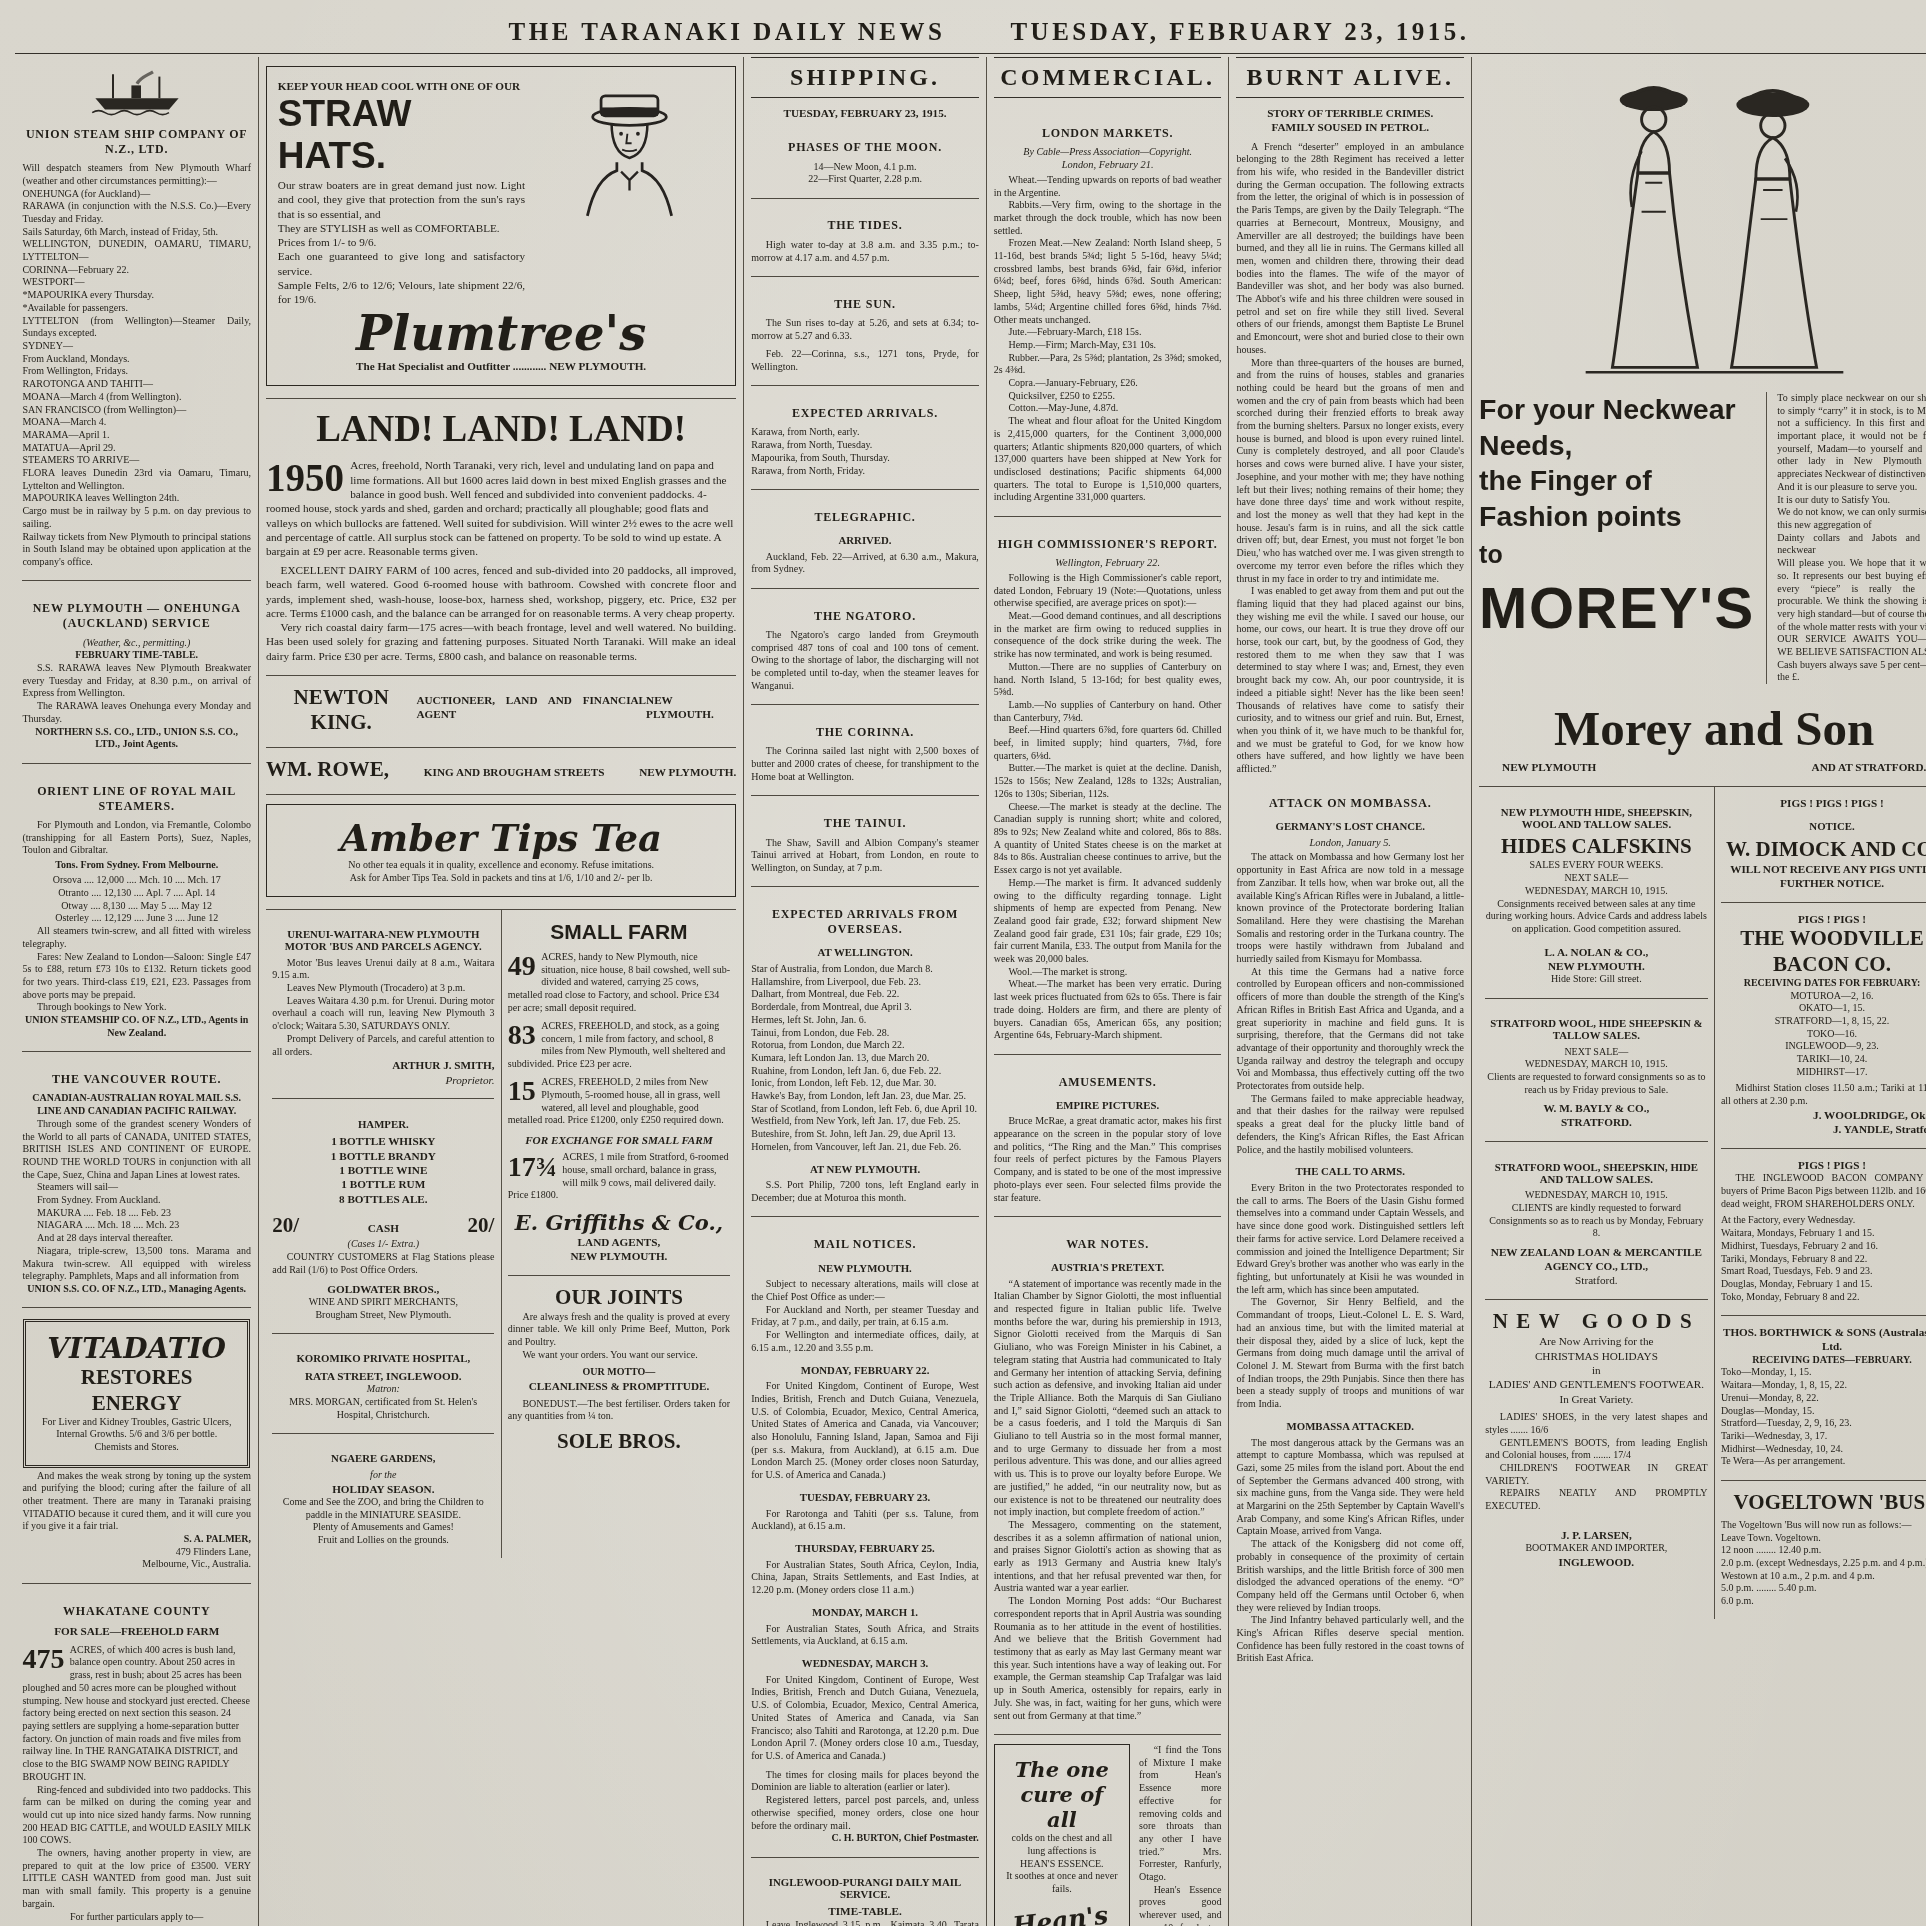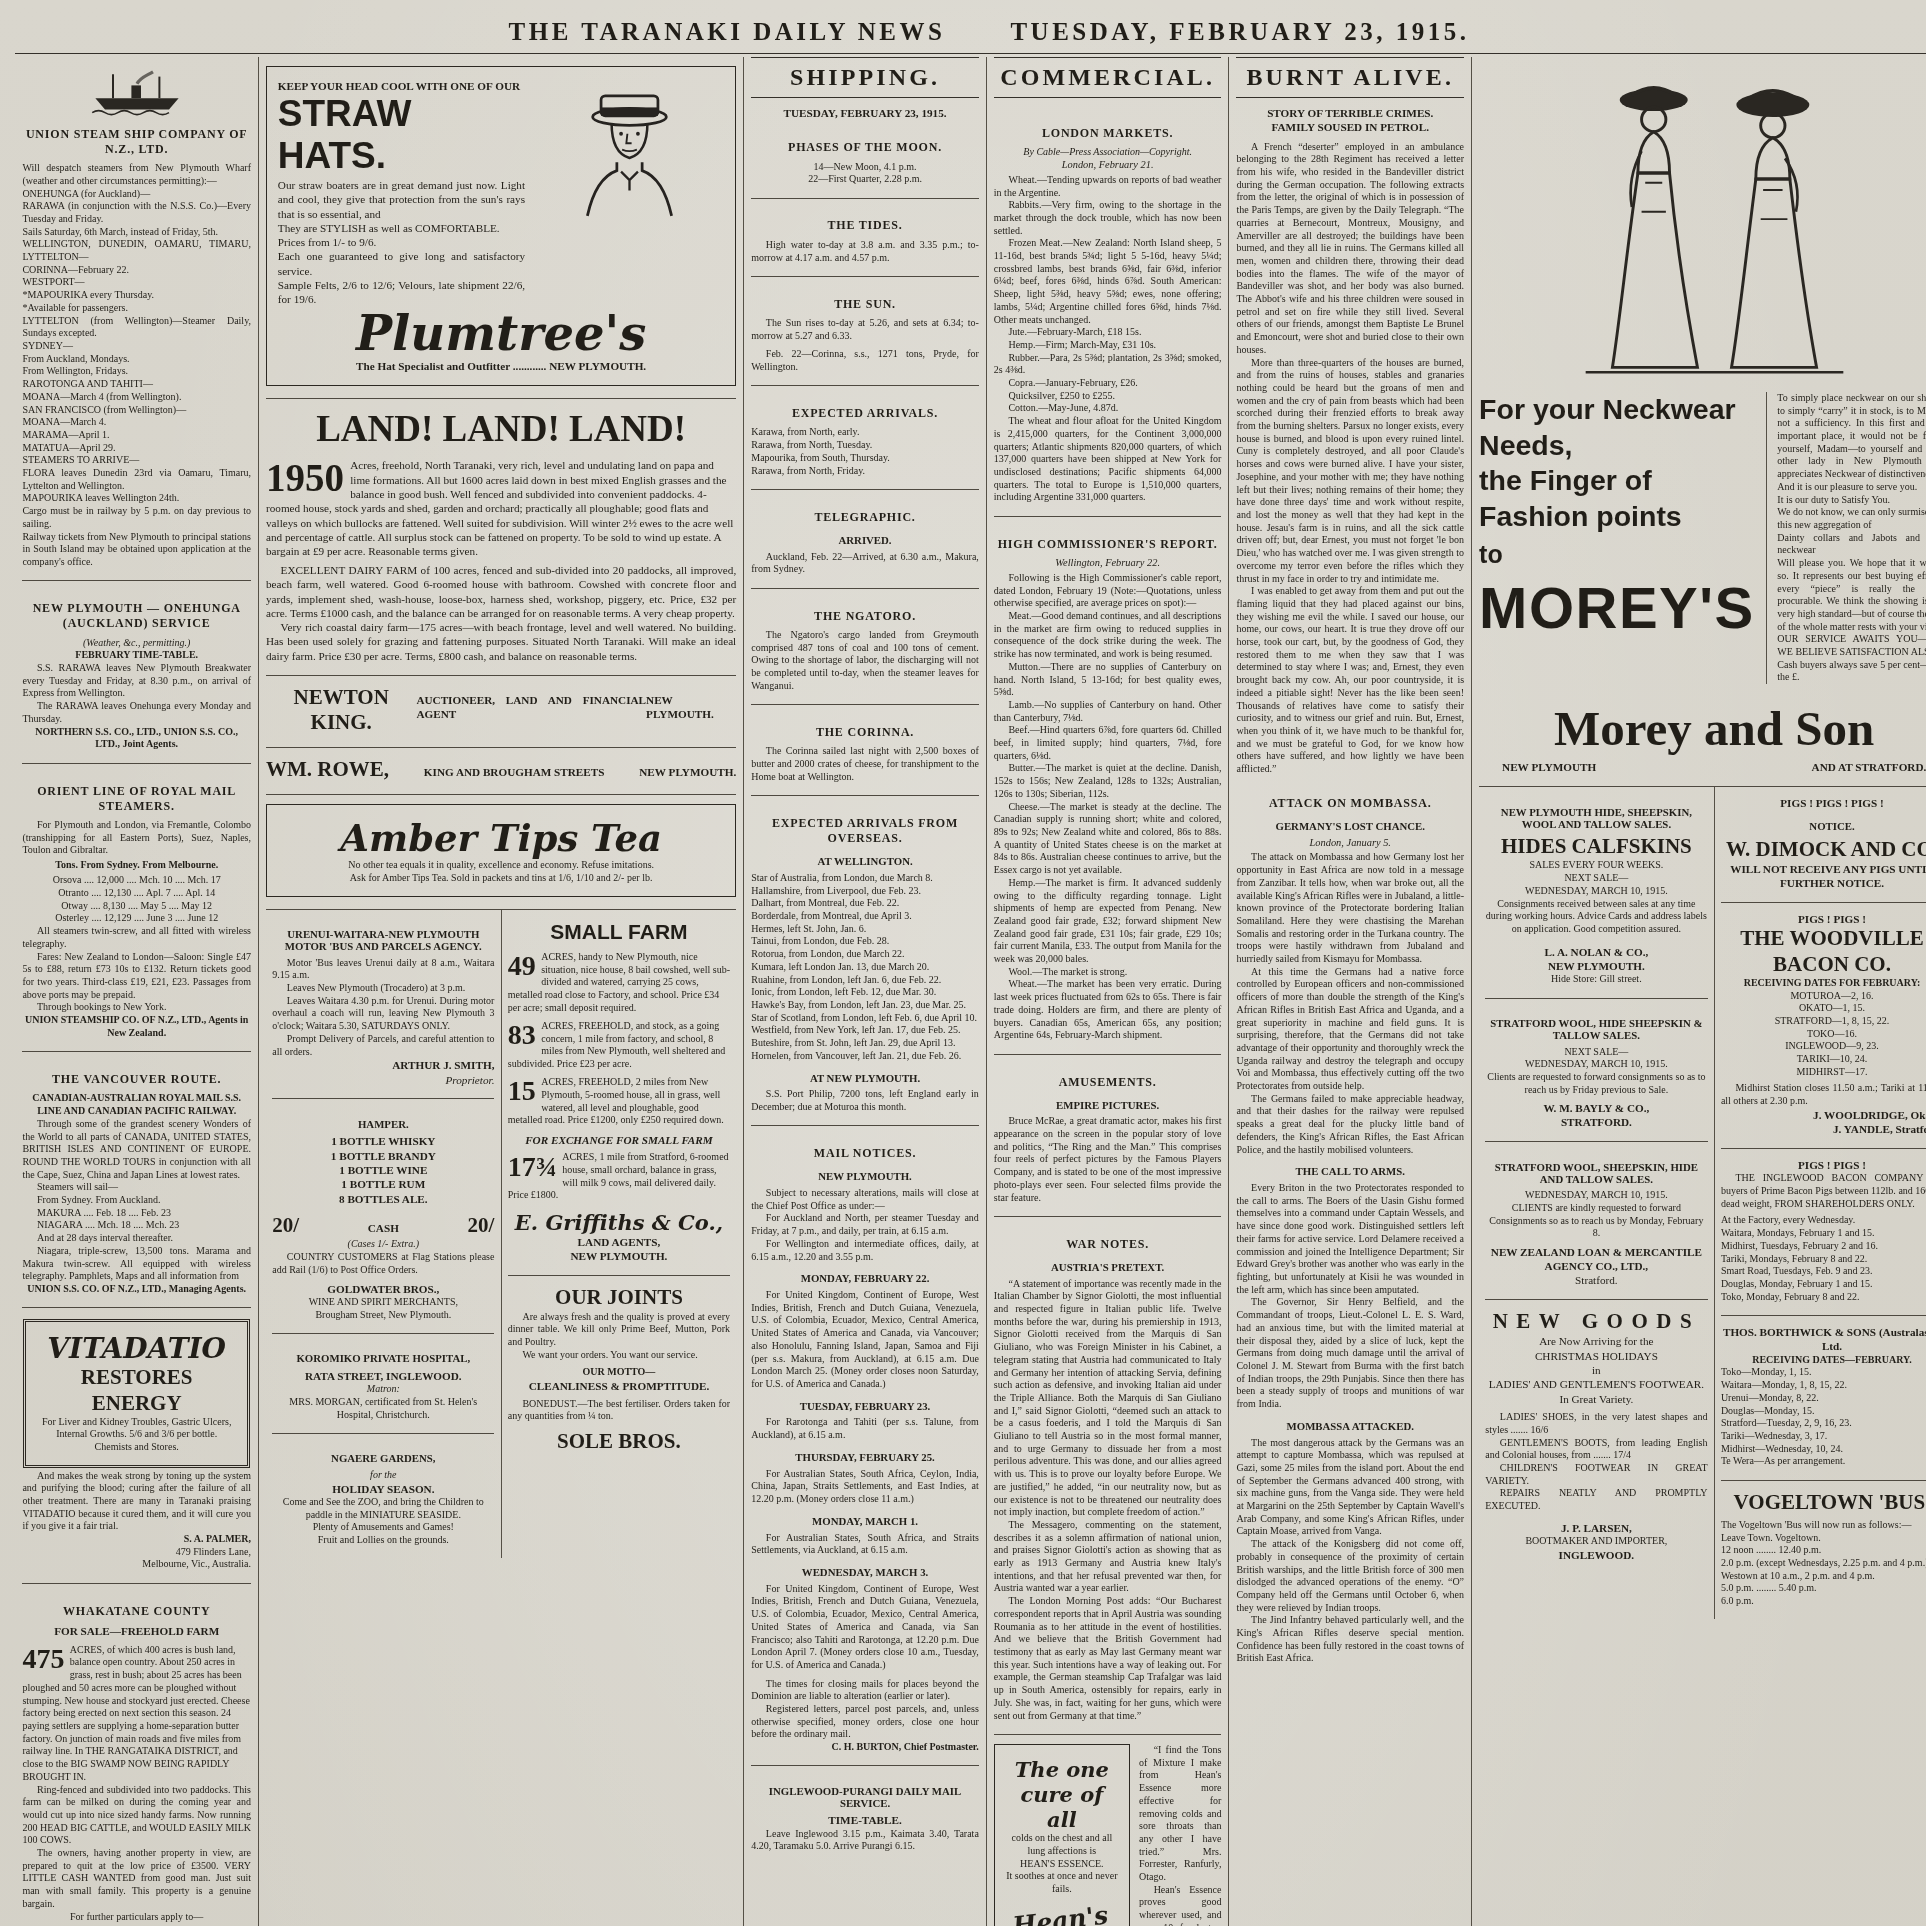--- a/index.html
+++ b/index.html
@@ -419,20 +419,24 @@
       <section class="sec">
         <h3 class="h-sub">THE NGATORO.</h3>
         <div class="p sm ind">The Ngatoro's cargo landed from Greymouth comprised 487 tons of coal and 100 tons of cement. Owing to the shortage of labor, the discharging will not be completed until to-day, when the steamer leaves for Wanganui.</div>
       </section>
 
       <section class="sec">
         <h3 class="h-sub">THE CORINNA.</h3>
         <div class="p sm ind">The Corinna sailed last night with 2,500 boxes of butter and 2000 crates of cheese, for transhipment to the Home boat at Wellington.</div>
       </section>
 
+      <section class="sec">
+        <h3 class="h-sub">THE TAINUI.</h3>
+        <div class="p sm ind">The Shaw, Savill and Albion Company's steamer Tainui arrived at Hobart, from London, en route to Wellington, on Sunday, at 7 p.m.</div>
+      </section>
 
       <section class="sec">
         <h3 class="h-sub">EXPECTED ARRIVALS FROM OVERSEAS.</h3>
         <h3 class="h-sub2">AT WELLINGTON.</h3>
         <div>
             <div class="p sm">Star of Australia, from London, due March 8.</div>
             <div class="p sm">Hallamshire, from Liverpool, due Feb. 23.</div>
             <div class="p sm">Dalhart, from Montreal, due Feb. 22.</div>
             <div class="p sm">Borderdale, from Montreal, due April 3.</div>
             <div class="p sm">Hermes, left St. John, Jan. 6.</div>
@@ -690,21 +694,21 @@
                 <div class="p ctr">in</div>
                 <div class="p ctr">LADIES' AND GENTLEMEN'S FOOTWEAR.</div>
                 <div class="p ctr">In Great Variety.</div>
               </div>
             <div style="margin-top:5.4px;">
                 <div class="p sm ind">LADIES' SHOES, in the very latest shapes and styles ....... 16/6</div>
                 <div class="p sm ind">GENTLEMEN'S BOOTS, from leading English and Colonial houses, from ....... 17/4</div>
                 <div class="p sm ind">CHILDREN'S FOOTWEAR IN GREAT VARIETY.</div>
                 <div class="p sm ind">REPAIRS NEATLY AND PROMPTLY EXECUTED.</div>
               </div>
-            <div class="p ctr b" style="margin-top:8px;">J. P. LARSEN,</div>
+            <div class="p ctr b" style="margin-top:15px;">J. P. LARSEN,</div>
             <div class="p sm ctr">BOOTMAKER AND IMPORTER,</div>
             <div class="p ctr b">INGLEWOOD.</div>
           </section>
         </div>
 
         <div class="subcol">
           <section class="sec">
             <div class="p ctr b">PIGS !   PIGS !   PIGS !</div>
             <div class="h-sub2">NOTICE.</div>
             <div class="d-md">W. DIMOCK AND CO.</div>

